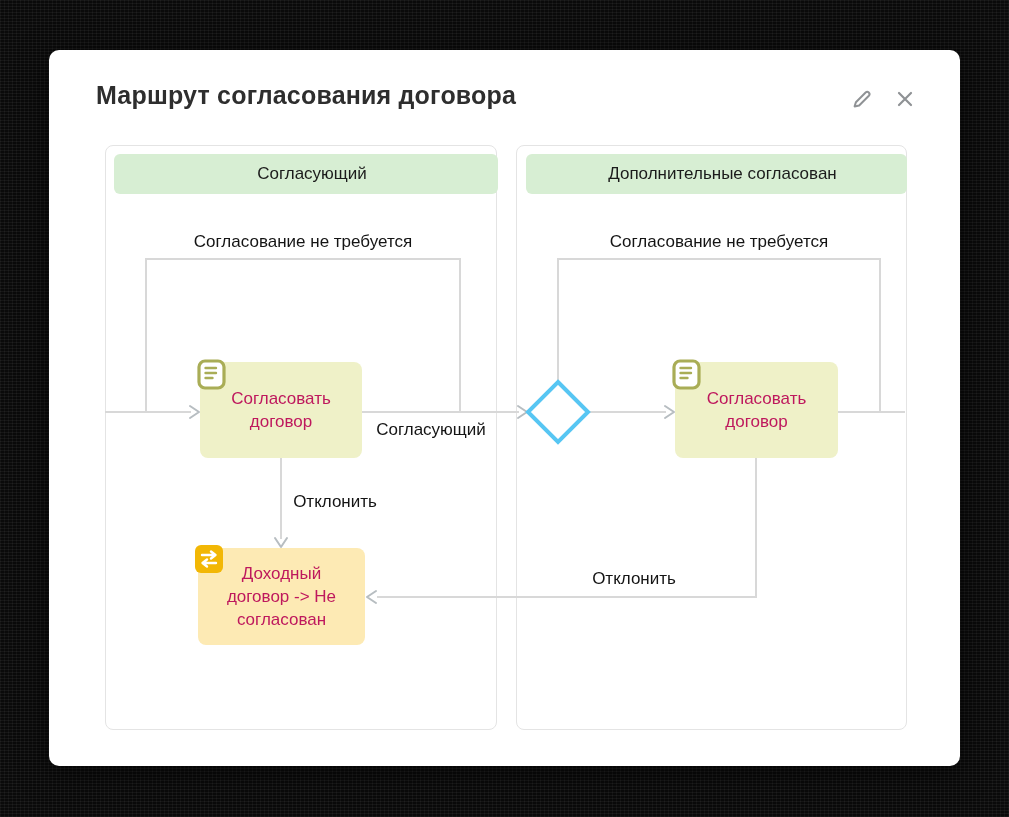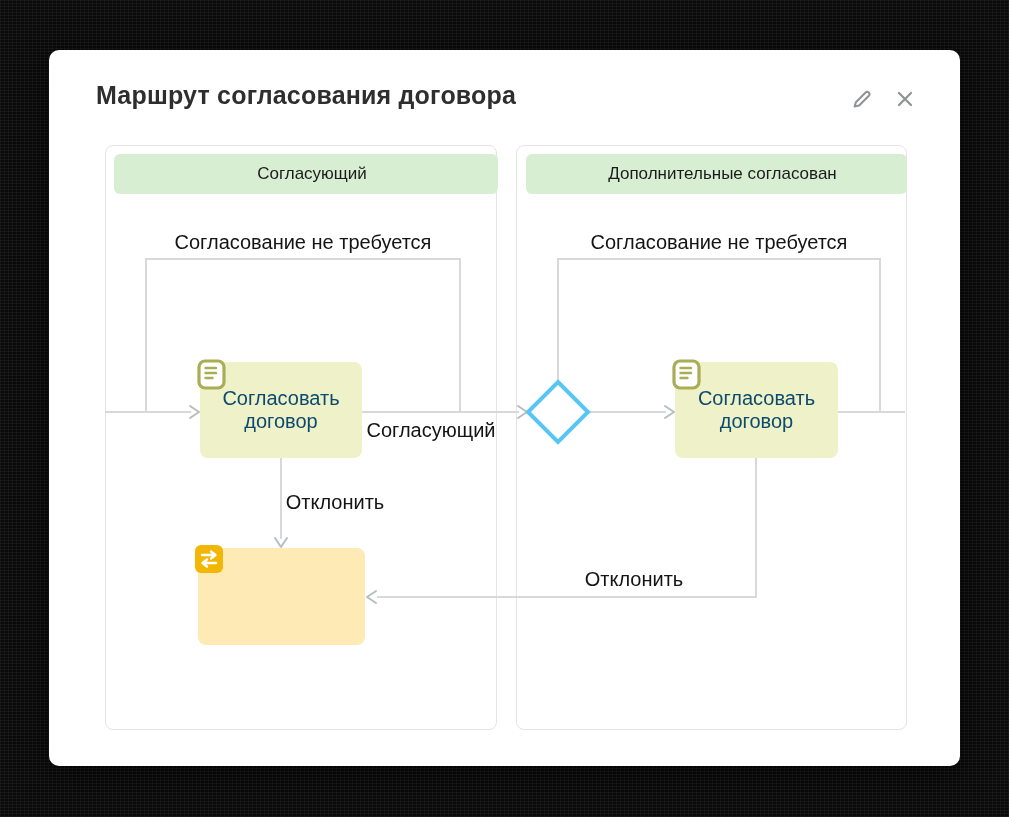--- a/index.html
+++ b/index.html
@@ -43,34 +43,34 @@
   .lane-header.h2{left:477px;width:369px;}
 
   svg.connectors{position:absolute;left:0;top:0;z-index:2;}
   .flow{stroke:var(--line,#d8d8d8);stroke-width:2;fill:none;}
   .arrowhead{stroke:var(--arrow,#b7bdc1);stroke-width:2;fill:none;stroke-linecap:round;stroke-linejoin:round;}
   .gateway{fill:#ffffff;stroke:var(--gateway,#57c6f3);stroke-width:4;}
 
   .node{
     position:absolute;border-radius:8px;z-index:3;
     display:flex;align-items:center;justify-content:center;
-    text-align:center;font-size:20px;line-height:23px;color:#0c4a6e;
+    text-align:center;font-size:17px;line-height:23px;color:#be185d;
   }
   .node.task{background:var(--task_bg,#eff1c8);}
   .node.task1{left:151px;top:312px;width:162px;height:96px;}
   .node.task2{left:626px;top:312px;width:163px;height:96px;}
   .node.result{left:149px;top:498px;width:167px;height:97px;background:var(--result_bg,#fdeab4);}
   .node .label{display:block;}
   .node.task .label{width:132px;}
   .node.result .label{width:116px;}
   .badge{position:absolute;top:-3px;left:-3px;line-height:0;}
 
   .edge-label, .bypass-label{
     position:absolute;transform:translate(-50%,-50%);
-    font-size:20px;color:#141414;white-space:nowrap;z-index:3;
+    font-size:17px;color:#141414;white-space:nowrap;z-index:3;
   }
 </style>
 </head>
 <body>
 
 <div class="modal">
 
   <h1 class="modal-title">Маршрут согласования договора</h1>
 
   <button class="icon-btn edit">
@@ -147,19 +147,20 @@
   </div>
 
   <div class="node result">
     <span class="badge">
       <svg width="28" height="28" viewBox="0 0 28 28">
         <rect width="28" height="28" rx="6" fill="#f2b705"></rect>
         <path d="M7 10 H19.5 M16 6.5 L20.5 10 L16 13.5" stroke="#ffffff" stroke-width="2.4" fill="none" stroke-linecap="round" stroke-linejoin="round"></path>
         <path d="M21 18 H8.5 M12 14.5 L7.5 18 L12 21.5" stroke="#ffffff" stroke-width="2.4" fill="none" stroke-linecap="round" stroke-linejoin="round"></path>
       </svg>
     </span>
+    <span class="label">Доходный договор -&gt; Не согласован</span>
   </div>
 
   <div class="edge-label" style="left:382px;top:380px;">Согласующий</div>
   <div class="edge-label" style="left:286px;top:452px;">Отклонить</div>
   <div class="edge-label" style="left:585px;top:529px;">Отклонить</div>
 
 </div>
 
 </body></html>

